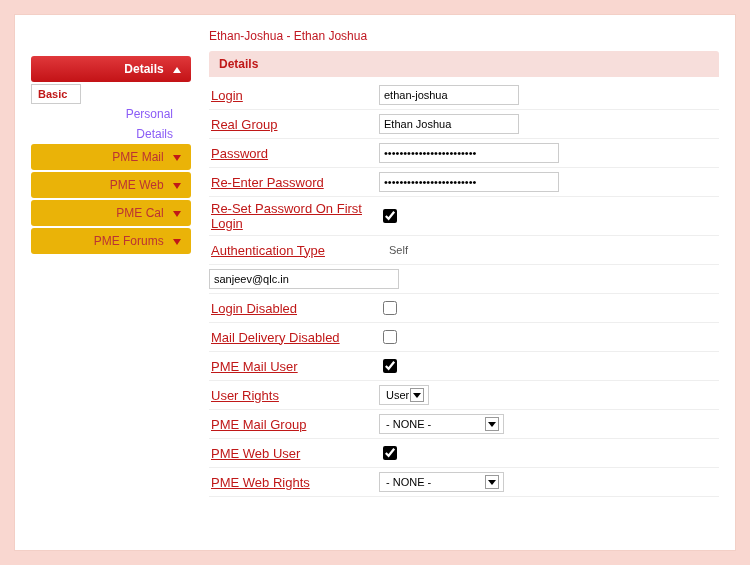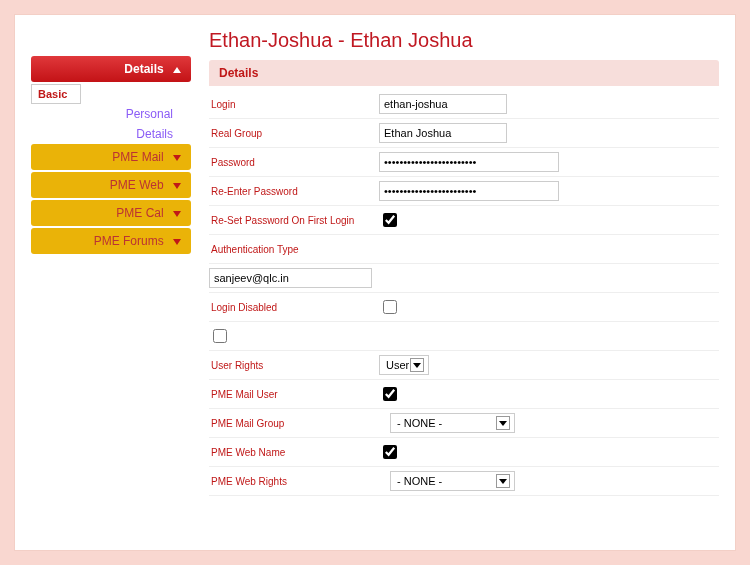--- a/index.html
+++ b/index.html
@@ -60,21 +60,21 @@
   .caret {
     display: inline-block;
     margin-left: 6px;
     vertical-align: middle;
   }
   .caret svg { display: block; }
   
   .main { flex: 1; }
   .page-title {
     color: #c01822;
-    font-size: 20px;
+    font-size: 12px;
     font-weight: 400;
     margin: 0 0 8px 0;
   }
   .section-header {
     background: #f7dedb;
     color: #c01818;
     font-weight: 600;
     font-size: 12px;
     padding: 6px 10px;
     border-radius: 3px 3px 0 0;
@@ -84,25 +84,26 @@
     display: flex;
     align-items: center;
     border-bottom: 1px solid #eeeeee;
     padding: 4px 0;
     min-height: 29px;
   }
   .form-label {
     width: 170px;
     padding-left: 2px;
     color: #c01818;
-    font-size: 10px;
+    font-size: 13px;
+    text-decoration: underline;
   }
   .form-field { flex: 1; }
   input.txt {
-    width: 128px;
+    width: 140px;
     height: 20px;
     border: 1px solid #cccccc;
     font-size: 11px;
     padding: 1px 4px;
     background: #fff;
   }
   input.txt.wide { width: 180px; }
   .static-val {
     font-size: 11px;
     color: #555;
@@ -116,21 +117,21 @@
   .sel {
     display: inline-flex;
     align-items: center;
     border: 1px solid #cccccc;
     height: 20px;
     padding: 0 4px 0 6px;
     font-size: 11px;
     min-width: 50px;
     background: #fff;
   }
-  .sel.wider { min-width: 125px; margin-left: 11px; }
+  .sel.wider { min-width: 125px; }
   .sel .sel-val { flex: 1; }
   .sel .sel-caret {
     border: 1px solid #999;
     width: 14px;
     height: 14px;
     display: flex;
     align-items: center;
     justify-content: center;
   }
   .sel .sel-caret svg { display: block; }
@@ -227,78 +228,82 @@
 
       <div class="form-row">
         <div class="form-label">Re-Set Password On First Login</div>
         <div class="form-field">
           <input type="checkbox" class="cb" checked="" style="">
         </div>
       </div>
 
       <div class="form-row">
         <div class="form-label">Authentication Type</div>
-      </div>
-
-      <div class="form-row">
-        <div class="form-field">
-          <input class="txt" style="width: 163px;" type="text" value="sanjeev@qlc.in">
+        <div class="form-field">
+          <span class="static-val">Self</span>
+        </div>
+      </div>
+
+      <div class="form-row">
+        <div class="form-field">
+          <input class="txt" style="width: 190px;" type="text" value="sanjeev@qlc.in">
         </div>
       </div>
 
       <div class="form-row">
         <div class="form-label">Login Disabled</div>
         <div class="form-field">
           <input type="checkbox" class="cb" style="">
         </div>
       </div>
 
       <div class="form-row">
+        <div class="form-label">Mail Delivery Disabled</div>
         <div class="form-field">
           <input type="checkbox" class="cb" style="">
+        </div>
+      </div>
+
+      <div class="form-row">
+        <div class="form-label">PME Mail User</div>
+        <div class="form-field">
+          <input type="checkbox" class="cb" checked="" style="">
         </div>
       </div>
 
       <div class="form-row">
         <div class="form-label">User Rights</div>
         <div class="form-field">
           <span class="sel">
             <span class="sel-val">User</span>
             <span class="sel-caret">
               <svg width="8" height="5" viewBox="0 0 8 5">
                   <polygon points="0,0 8,0 4,5" fill="#000"></polygon>
                 </svg>
             </span>
           </span>
         </div>
       </div>
 
       <div class="form-row">
-        <div class="form-label">PME Mail User</div>
-        <div class="form-field">
-          <input type="checkbox" class="cb" checked="" style="">
-        </div>
-      </div>
-
-      <div class="form-row">
         <div class="form-label">PME Mail Group</div>
         <div class="form-field">
           <span class="sel wider">
             <span class="sel-val">- NONE -</span>
             <span class="sel-caret">
               <svg width="8" height="5" viewBox="0 0 8 5">
                   <polygon points="0,0 8,0 4,5" fill="#000"></polygon>
                 </svg>
             </span>
           </span>
         </div>
       </div>
 
       <div class="form-row">
-        <div class="form-label">PME Web Name</div>
+        <div class="form-label">PME Web User</div>
         <div class="form-field">
           <input type="checkbox" class="cb" checked="" style="">
         </div>
       </div>
 
       <div class="form-row">
         <div class="form-label">PME Web Rights</div>
         <div class="form-field">
           <span class="sel wider">
             <span class="sel-val">- NONE -</span>

